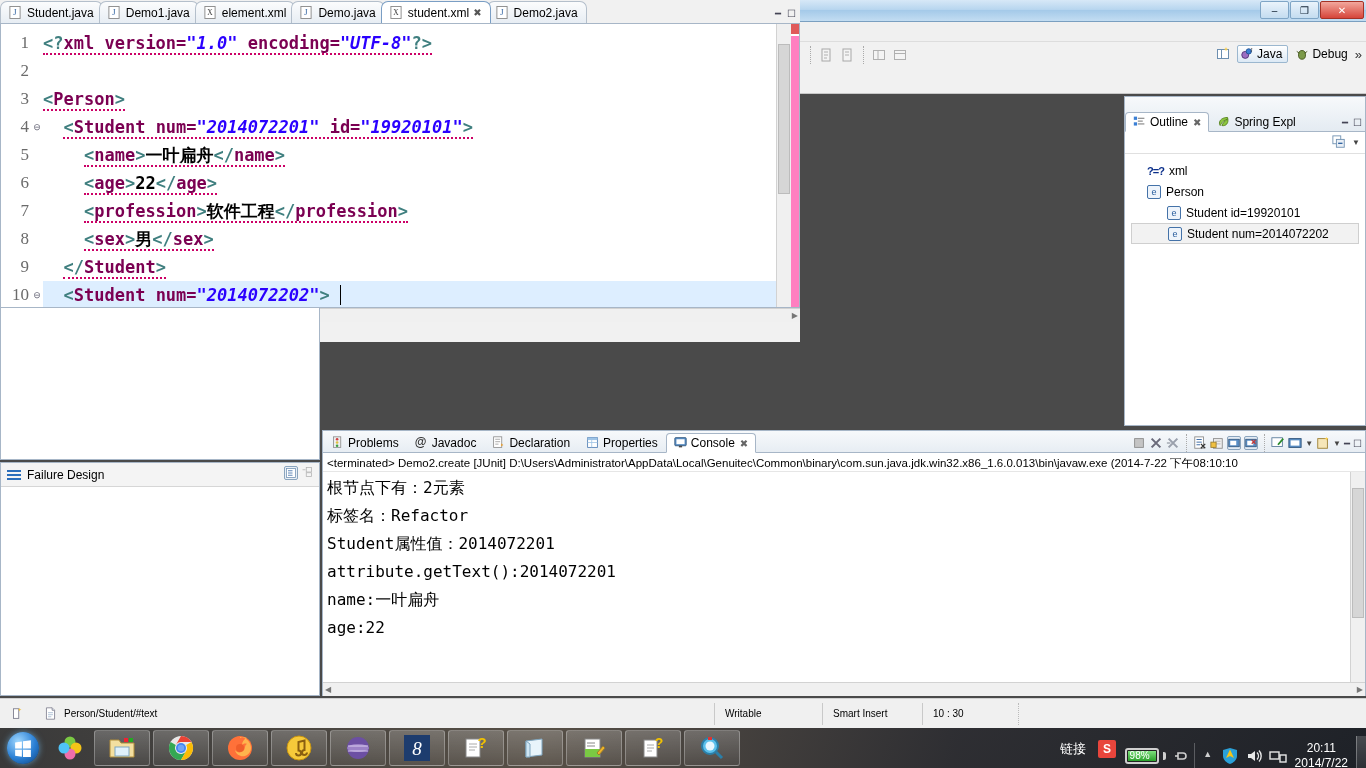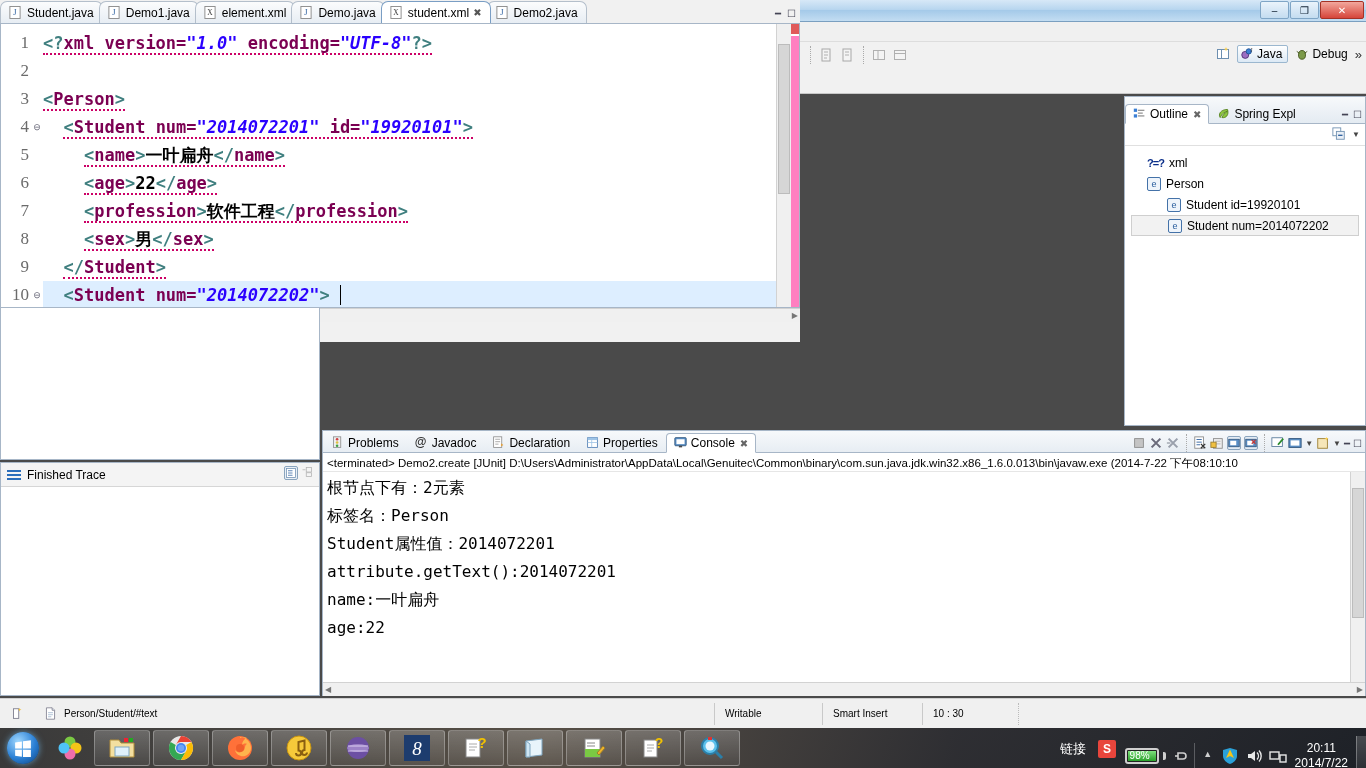--- a/index.html
+++ b/index.html
@@ -65,21 +65,21 @@
   .psel {
     display:flex; align-items:center; gap:3px; border:1px solid #9bb7cf;
     background:linear-gradient(to bottom,#ffffff,#dce9f5); padding:1px 5px 1px 2px; border-radius:2px;
     font-size:12px;
   }
   .pitem { display:flex; align-items:center; gap:3px; padding:1px 4px; font-size:12px; }
 
   
   .view { position:absolute; background:#fff; border:1px solid #a7b6c7; }
   .viewtabs {
-    height:27px; background:linear-gradient(to bottom,#f7f9fb,#e4ebf2);
+    height:35px; background:linear-gradient(to bottom,#f7f9fb,#e4ebf2);
     display:flex; align-items:flex-end; position:relative; border-bottom:1px solid #a7b6c7;
   }
   .vtab {
     height:20px; display:flex; align-items:center; gap:3px; padding:0 7px;
     font-size:12px; color:#000; border:1px solid transparent; border-bottom:none;
     border-radius:4px 4px 0 0; white-space:nowrap;
   }
   .vtab.active {
     background:#fff; border-color:#a7b6c7;
     border-bottom:1px solid #fff; margin-bottom:-1px;
@@ -690,21 +690,21 @@
     </div>
   </div>
 
   <div class="view" id="ftrace">
     <div class="ft-head">
       <span class="ft-lines">
         <i style="top:0"></i>
           <i style="top:4px"></i>
           <i style="top:8px"></i>
       </span>
-      <span>Finished Trace</span>
+      <span>Failure Design</span>
       <span class="ft-ctl">
         <span class="mi" style="border:1px solid #8aa4bd;background:#e9eff6;border-radius:2px;">
           <svg width="12" height="12" viewBox="0 0 16 16">
               <rect x="2" y="2" width="12" height="12" fill="#fff" stroke="#6d8fb0"></rect>
               <path d="M4 5h6M4 8h6M4 11h6" stroke="#2a5e9e"></path>
             </svg>
         </span>
         <span class="mi">
           <svg width="12" height="12" viewBox="0 0 16 16">
               <rect x="7" y="2" width="7" height="6" fill="#f4f4f4" stroke="#b0b0b0"></rect>
@@ -1013,21 +1013,21 @@
         <span style="font-size:10px;color:#445;">━</span>
         <span style="font-size:10px;color:#445;">☐</span>
       </div>
     </div>
 
     <div class="con-head">&lt;terminated&gt; Demo2.create [JUnit] D:\Users\Administrator\AppData\Local\Genuitec\Common\binary\com.sun.java.jdk.win32.x86_1.6.0.013\bin\javaw.exe (2014-7-22 下午08:10:10</div>
 
     <div class="con-body" style="height:210px;">
       <div class="con-out">
         <div>根节点下有：2元素</div>
-        <div>标签名：Person</div>
+        <div>标签名：Refactor</div>
         <div>Student属性值：2014072201</div>
         <div>attribute.getText():2014072201</div>
         <div>name:一叶扁舟</div>
         <div>age:22</div>
       </div>
       <div class="con-scroll">
         <div class="con-thumb"></div>
       </div>
     </div>
     <div class="con-h">

